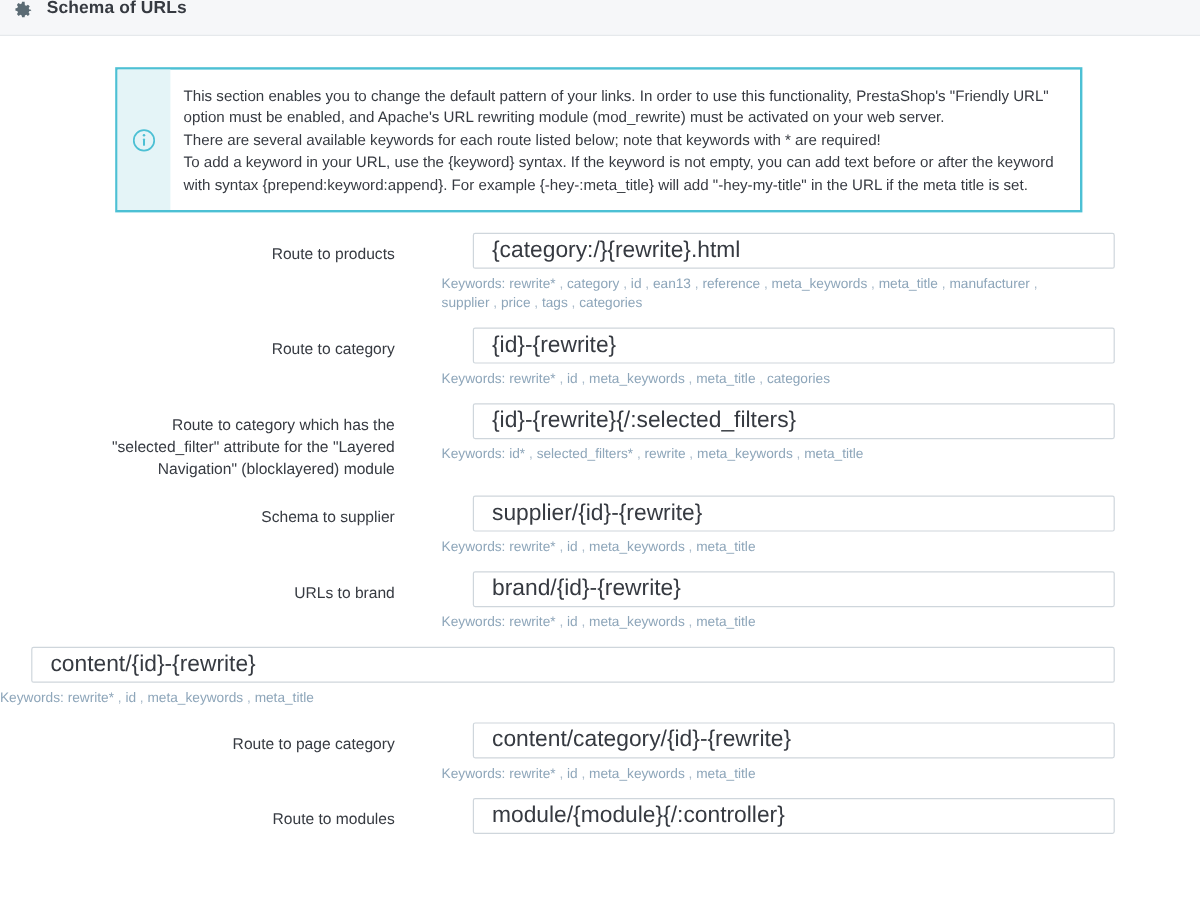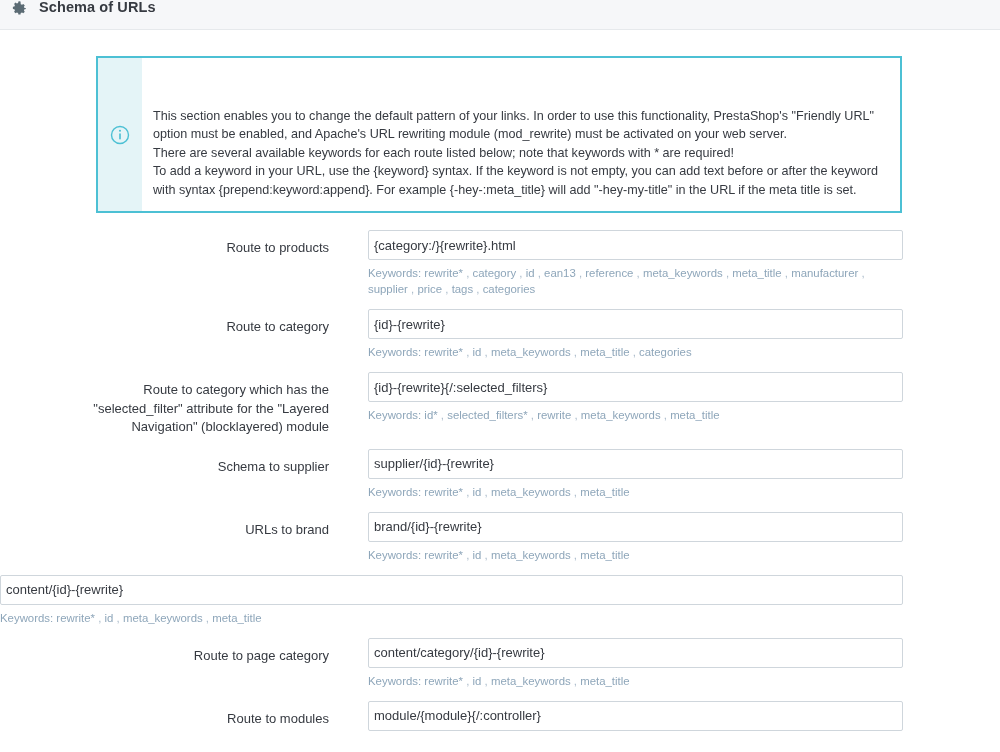--- a/index.html
+++ b/index.html
@@ -68,21 +68,20 @@
     width: 20px;
     height: 20px;
     display: block;
   }
   .alert-content {
     flex: 1 1 auto;
     padding: 13px 14px 12px 11px;
     font-size: 12.6px;
     line-height: 18.4px;
     color: #363a41;
-    margin-top: 36px;
   }
   .alert-content p {
     margin: 0;
     white-space: nowrap;
   }
 
   
   .form-area {
     padding-top: 17px;
   }
@@ -109,25 +108,26 @@
     padding-right: 97px;
   }
   .text-input {
     display: block;
     width: 100%;
     height: 30px;
     box-sizing: border-box;
     border: 1px solid #cfd6dc;
     border-radius: 2px;
     background: #ffffff;
-    padding: 0 5px;
+    padding: 0 15px;
     font-family: "Liberation Sans", sans-serif;
-    font-size: 13px;
+    font-size: 19px;
     color: #363a41;
     outline: none;
+    margin-left: 26px;
   }
   .keywords {
     margin-top: 5px;
     font-size: 11.4px;
     line-height: 16px;
     color: #8ea6ba;
     max-width: 530px;
   }
   .keywords .kw-lead { color: #8ea6ba; }
   .keywords .kw { color: #8ea6ba; }

